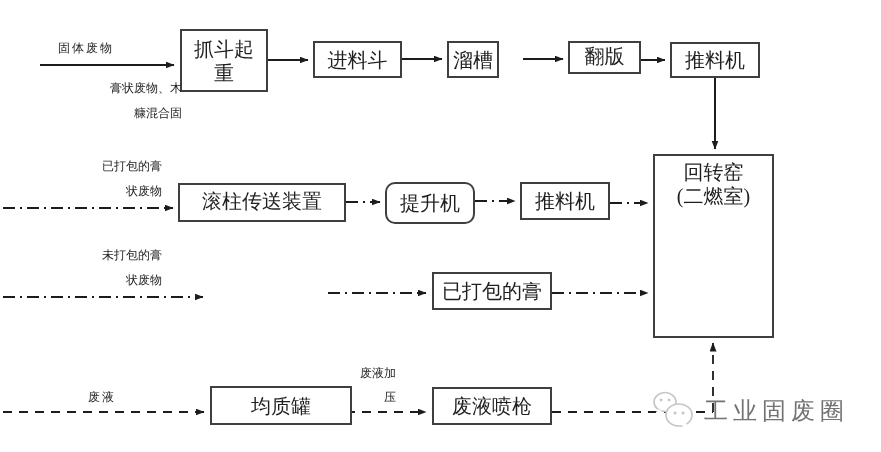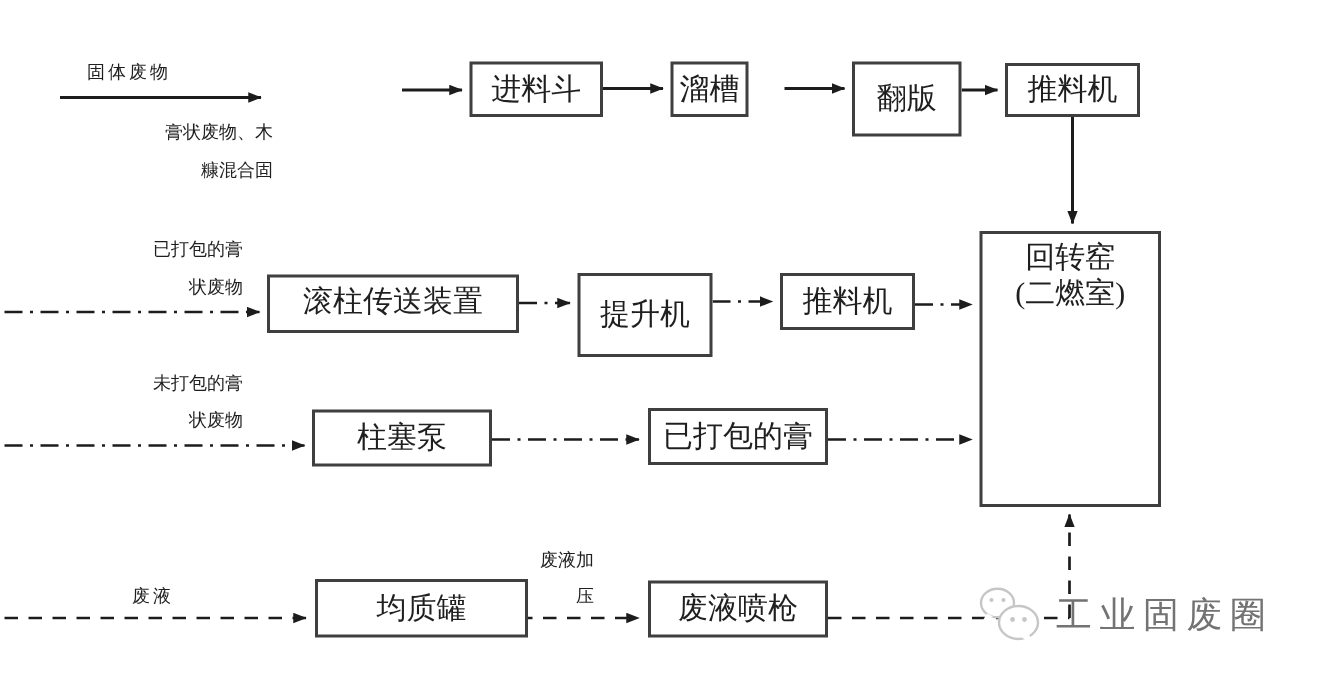--- a/index.html
+++ b/index.html
@@ -64,30 +64,31 @@
     </g>
 
     <g stroke="#1c1c1c" stroke-width="1.8" fill="none" stroke-dasharray="9 7">
       <line x1="3" y1="412" x2="204" y2="412" marker-end="url(#arr)"></line>
       <line x1="330" y1="412" x2="426" y2="412" marker-end="url(#arr)"></line>
       <line x1="552" y1="412" x2="713" y2="412"></line>
       <line x1="713" y1="412" x2="713" y2="343" marker-end="url(#arr)"></line>
     </g>
   </svg>
 
+  <div class="box" style="left:180px;top:29px;width:88px;height:63px;">抓斗起
+重</div>
   <div class="box" style="left:313px;top:41px;width:89px;height:37px;">进料斗</div>
   <div class="box" style="left:447px;top:41px;width:52px;height:37px;">溜槽</div>
-  <div class="box" style="left:568px;top:41px;width:73px;height:50px;">翻版</div>
+  <div class="box" style="left:568px;top:41px;width:73px;height:33px;font-family:Liberation Mono, monospace;">翻版</div>
   <div class="box" style="left:670px;top:42px;width:90px;height:36px;">推料机</div>
 
   <div class="box" style="left:178px;top:183px;width:168px;height:39px;font-family:Liberation Mono, monospace;">滚柱传送装置</div>
-  <div class="box" style="left:385px;top:182px;width:90px;height:56px;">提升机</div>
+  <div class="box" style="left:385px;top:182px;width:90px;height:42px;border-radius:10px;">提升机</div>
   <div class="box" style="left:520px;top:182px;width:90px;height:38px;">推料机</div>
 
-  <div class="box" style="left:208px;top:273px;width:120px;height:38px;">柱塞泵</div>
   <div class="box" style="left:432px;top:272px;width:120px;height:38px;">已打包的膏</div>
 
   <div class="box" style="left:210px;top:386px;width:142px;height:39px;">均质罐</div>
   <div class="box" style="left:432px;top:387px;width:120px;height:38px;">废液喷枪</div>
 
   <div class="box kiln" style="left:653px;top:154px;width:121px;height:184px;">回转窑
 (二燃室)</div>
 
   <div class="lbl" style="left:58px;top:36px;letter-spacing:2px;">固体废物</div>
   <div class="lbl right" style="left:40px;top:76px;width:142px;">膏状废物、木

